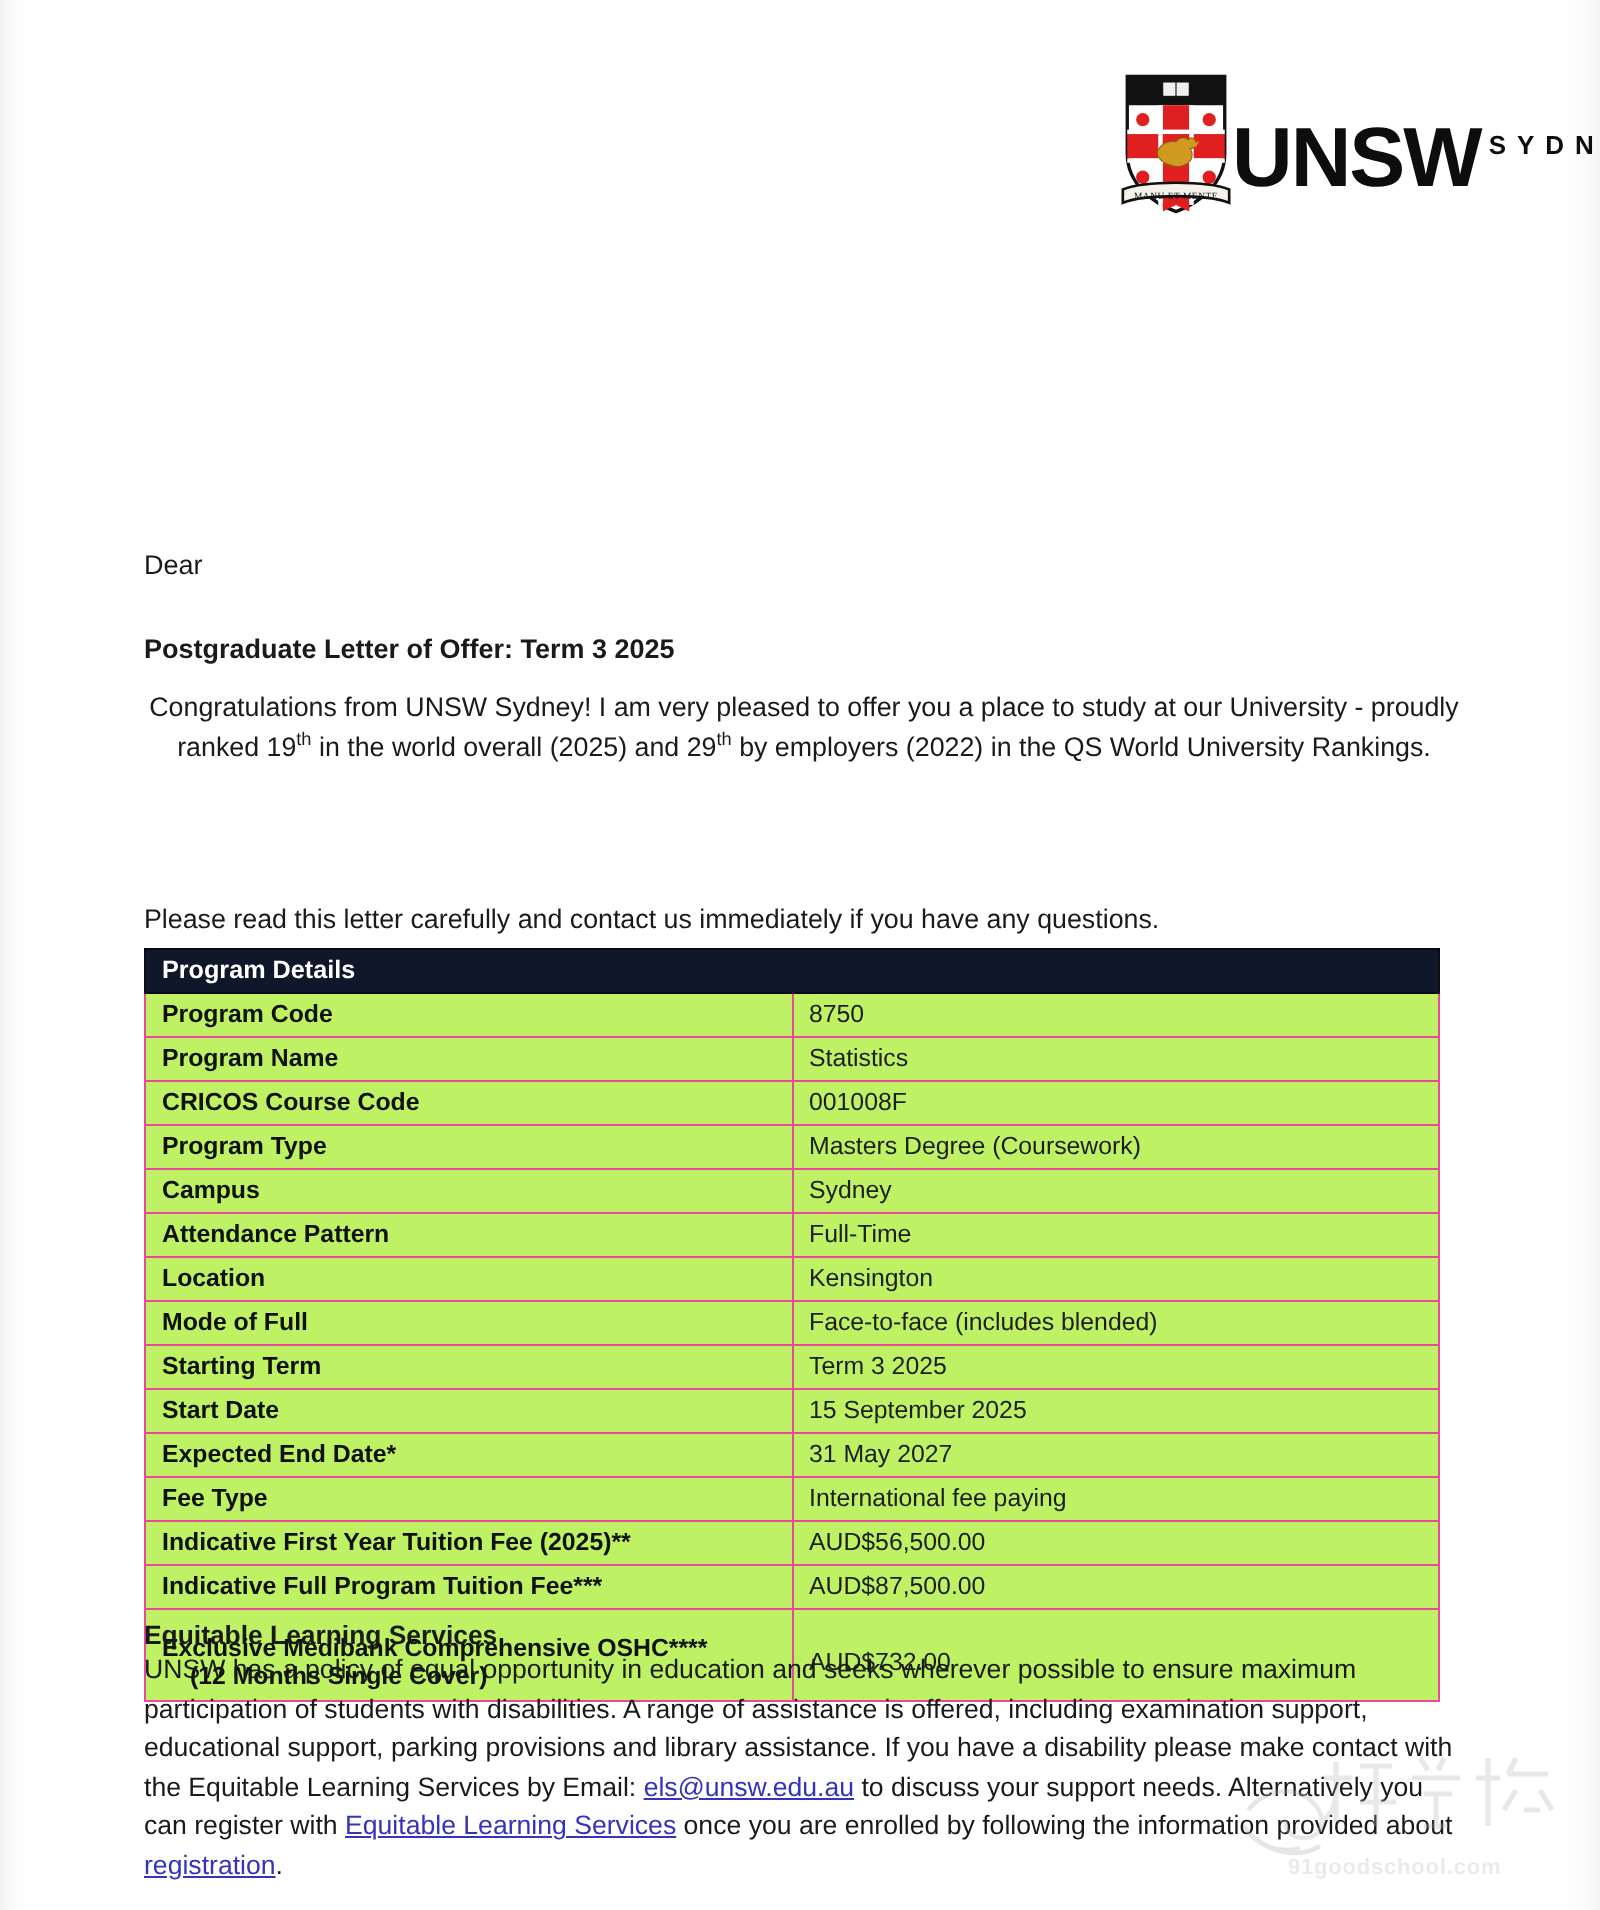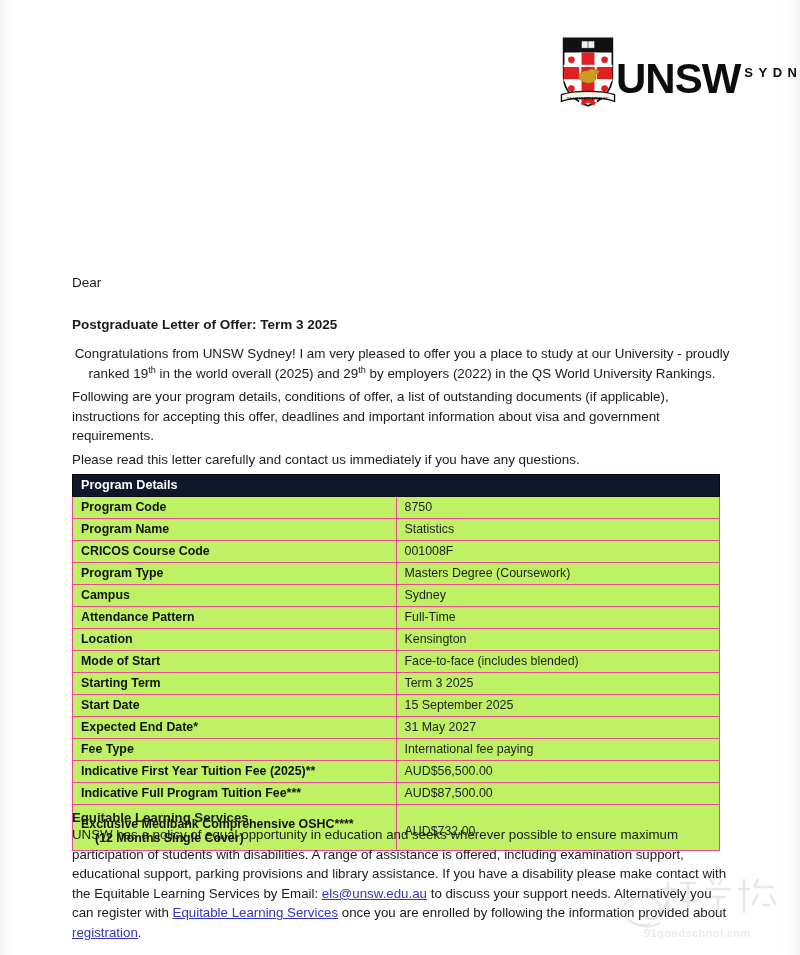--- a/index.html
+++ b/index.html
@@ -213,21 +213,20 @@
     <div class="wordmark">UNSW</div>
     <div class="sub-wordmark">SYDNEY</div>
   </div>
 
   <div class="salutation">Dear</div>
 
   <div class="offer-title">Postgraduate Letter of Offer: Term 3 2025</div>
 
   <div class="para p1"><span>Congratulations from UNSW Sydney! I am very pleased to offer you a place to study at our University - proudly ranked 19</span><sup>th</sup><span> in the world overall (2025) and 29</span><sup>th</sup><span> by employers (2022) in the QS World University Rankings.</span></div>
 
-  <div class="para p2">Following are your program details, conditions of offer, a list of outstanding documents (if applicable), instructions for accepting this offer, deadlines and important information about visa and government requirements.</div>
 
   <div class="para p3">Please read this letter carefully and contact us immediately if you have any questions.</div>
 
   <table class="details-table">
     <thead>
       <tr>
         <th class="tbl-head" colspan="2">Program Details</th>
       </tr>
     </thead>
     <tbody>
@@ -253,21 +252,21 @@
       </tr>
       <tr>
         <td class="lbl">Attendance Pattern</td>
         <td class="val">Full-Time</td>
       </tr>
       <tr>
         <td class="lbl">Location</td>
         <td class="val">Kensington</td>
       </tr>
       <tr>
-        <td class="lbl">Mode of Start</td>
+        <td class="lbl">Mode of Full</td>
         <td class="val">Face-to-face (includes blended)</td>
       </tr>
       <tr>
         <td class="lbl">Starting Term</td>
         <td class="val">Term 3 2025</td>
       </tr>
       <tr>
         <td class="lbl">Start Date</td>
         <td class="val">15 September 2025</td>
       </tr>

